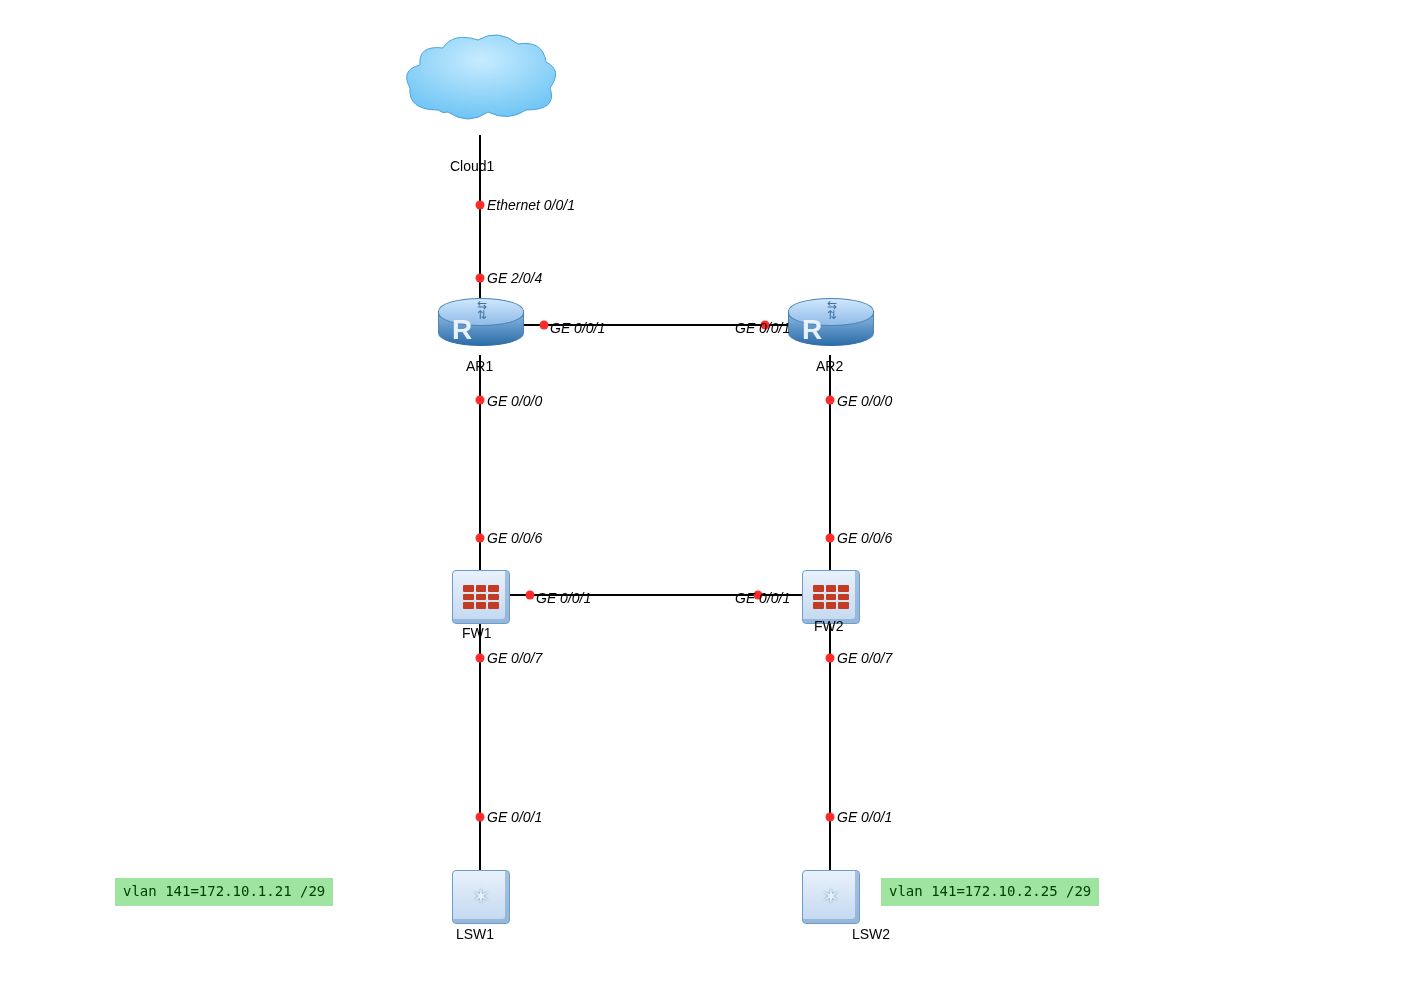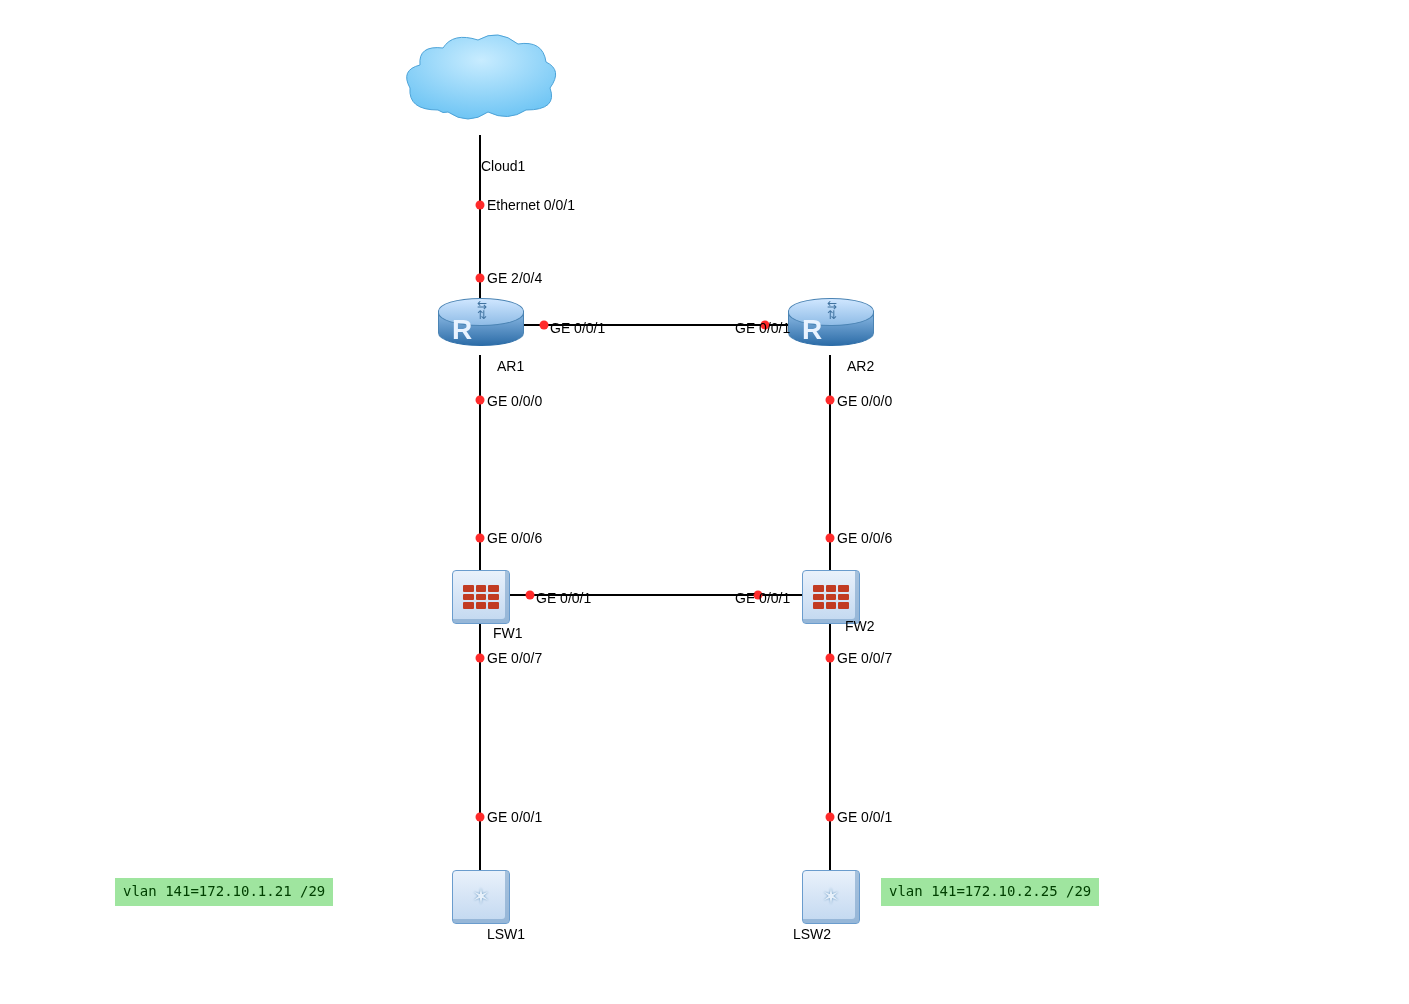--- a/index.html
+++ b/index.html
@@ -1,18 +1,18 @@
 <!DOCTYPE html>
 <html><head>
 <meta charset="utf-8">
 <style>
   html,body{margin:0;padding:0;width:1409px;height:1004px;background:#fff;font-family:Arial,Helvetica,sans-serif;font-size:14px;color:#000;}
   .canvas{position:relative;width:1409px;height:1004px;}
-  .node-label{position:absolute;white-space:nowrap;margin-left:31px;}
-  .port-label{position:absolute;white-space:nowrap;}
+  .node-label{position:absolute;white-space:nowrap;}
+  .port-label{position:absolute;white-space:nowrap;font-style:italic;}
   .note{position:absolute;background:#9fe59f;padding:4px 8px;font-family:Consolas,monospace;font-size:14px;line-height:1.4;white-space:pre;color:#004000;}
   .port-dot{position:absolute;width:9px;height:9px;border-radius:50%;background:#ff2a2a;transform:translate(-50%,-50%);}
   .link{stroke:#000;stroke-width:2;fill:none;}
   .router-cyl{position:absolute;width:84px;height:56px;}
   .router-top{position:absolute;left:0;top:0;width:84px;height:26px;border-radius:42px/13px;background:linear-gradient(#cfe6ff,#8fbce6);border:1px solid #4b84b4;}
   .router-body{position:absolute;left:0;top:13px;width:84px;height:34px;background:linear-gradient(#8fbce6,#2d6da8);border-left:1px solid #4b84b4;border-right:1px solid #4b84b4;border-bottom:1px solid #2d6da8;border-bottom-left-radius:42px 13px;border-bottom-right-radius:42px 13px;}
   .router-letter{position:absolute;left:14px;top:16px;font-size:28px;font-weight:bold;color:#e8f2ff;}
   .router-arrows{position:absolute;left:34px;top:2px;color:#4173a0;font-size:12px;line-height:10px;text-align:center;width:20px;}
   .box{position:absolute;width:56px;height:52px;background:linear-gradient(#e9f1fb,#c2d8f0);border:1px solid #6a9ccd;border-radius:4px;box-shadow:inset -4px -4px 0 rgba(120,160,200,.6);}
   .fw .fw-dots{position:absolute;left:10px;top:14px;width:36px;height:24px;display:grid;grid-template-columns:repeat(3,1fr);grid-template-rows:repeat(3,1fr);gap:2px;}
@@ -107,21 +107,21 @@
 <div class="node-label" style="left:814px;top:618px">FW2</div>
 
 <div class="box sw" style="left:452px;top:870px">
   <div class="sw-star">✶</div>
 </div>
 <div class="node-label" style="left:456px;top:926px">LSW1</div>
 
 <div class="box sw" style="left:802px;top:870px">
   <div class="sw-star">✶</div>
 </div>
-<div class="node-label" style="left:762px;top:926px">LSW2</div>
+<div class="node-label" style="left:852px;top:926px">LSW2</div>
 
 <div class="port-label" style="left:487px;top:197px">Ethernet 0/0/1</div>
 <div class="port-label" style="left:487px;top:270px">GE 2/0/4</div>
 <div class="port-label" style="left:550px;top:320px">GE 0/0/1</div>
 <div class="port-label" style="left:735px;top:320px">GE 0/0/1</div>
 <div class="port-label" style="left:487px;top:393px">GE 0/0/0</div>
 <div class="port-label" style="left:837px;top:393px">GE 0/0/0</div>
 <div class="port-label" style="left:487px;top:530px">GE 0/0/6</div>
 <div class="port-label" style="left:837px;top:530px">GE 0/0/6</div>
 <div class="port-label" style="left:536px;top:590px">GE 0/0/1</div>

